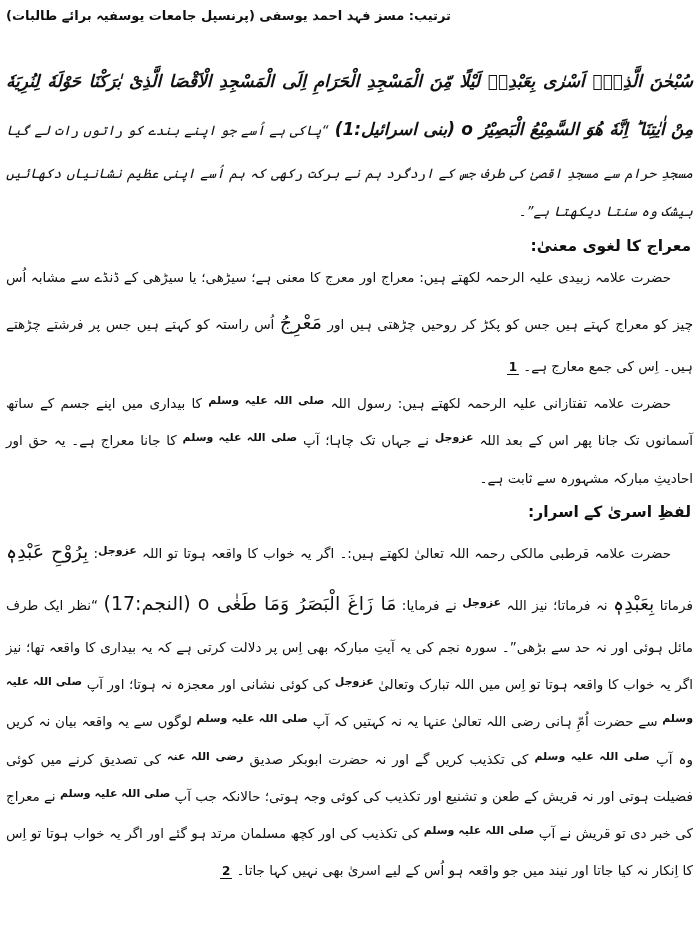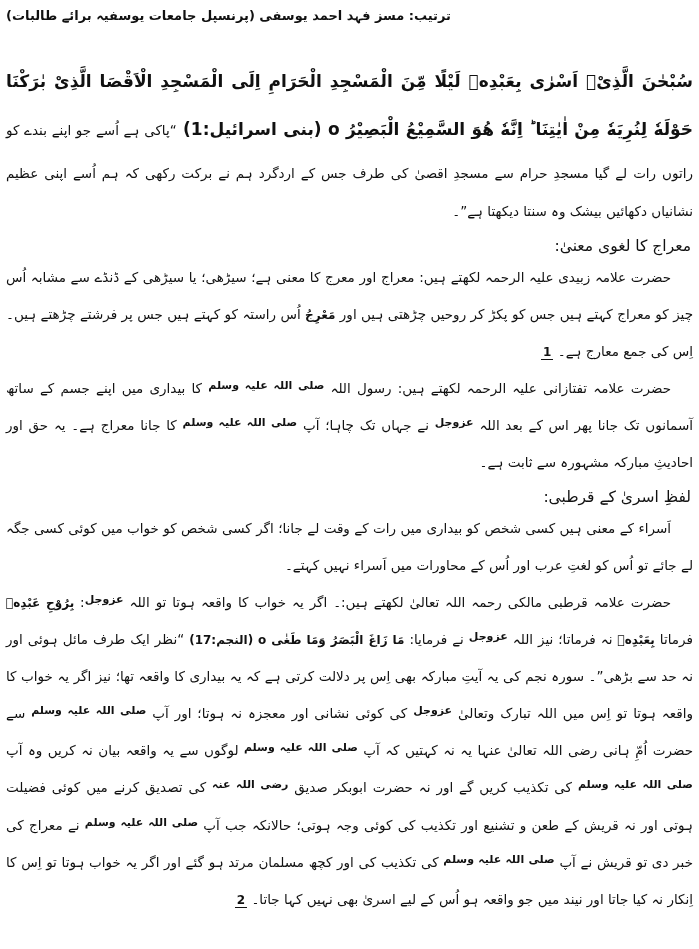--- a/index.html
+++ b/index.html
@@ -29,43 +29,44 @@
     font-size: 13px;
     font-weight: bold;
     margin: 2px 0 34px 0;
     white-space: nowrap;
   }
   .verse-para {
     text-align: justify;
     font-size: 13.5px;
     line-height: 2.85;
     margin: 0 0 4px 0;
+    font-style: italic;
   }
   .verse-para .seg-arabic {
     font-weight: bold;
     font-size: 17px;
   }
   .heading {
     text-align: right;
     font-size: 15.5px;
-    font-weight: normal;
+    font-weight: bold;
     margin: 6px 2px 4px 0;
   }
   .para {
     text-align: justify;
     text-justify: inter-word;
     font-size: 13.5px;
     line-height: 2.75;
     text-indent: 22px;
     margin: 0;
   }
   .seg-urdu {}
   .seg-arabic {
-    font-weight: bold;
-    font-size: 12px;
+    font-weight: normal;
+    font-size: 19px;
   }
   .seg-honorific {
     font-size: 11px;
     font-weight: bold;
     vertical-align: 4px;
     letter-spacing: 0;
   }
   .seg-footnote {
     font-size: 12px;
     font-weight: bold;
@@ -77,16 +78,15 @@
 </style>
 </head>
 <body>
 
 <div class="page">
     <div class="byline">ترتیب: مسز فہد احمد یوسفی (پرنسپل جامعات یوسفیہ برائے طالبات)</div>
     <div class="verse-para"><span class="seg-arabic">سُبْحٰنَ الَّذِیْۤ اَسْرٰی بِعَبْدِهٖ لَیْلًا مِّنَ الْمَسْجِدِ الْحَرَامِ اِلَی الْمَسْجِدِ الْاَقْصَا الَّذِیْ بٰرَكْنَا حَوْلَهٗ لِنُرِیَهٗ مِنْ اٰیٰتِنَا ؕ اِنَّهٗ هُوَ السَّمِیْعُ الْبَصِیْرُ o </span><span class="seg-arabic">(بنی اسرائیل:1) </span><span class="seg-urdu">“پاکی ہے اُسے جو اپنے بندے کو راتوں رات لے گیا مسجدِ حرام سے مسجدِ اقصیٰ کی طرف جس کے اردگرد ہم نے برکت رکھی کہ ہم اُسے اپنی عظیم نشانیاں دکھائیں بیشک وہ سنتا دیکھتا ہے”۔</span></div>
     <div class="heading">معراج کا لغوی معنیٰ:</div>
     <div class="para"><span class="seg-urdu">حضرت علامہ زبیدی علیہ الرحمہ لکھتے ہیں: معراج اور معرج کا معنی ہے؛ سیڑھی؛ یا سیڑھی کے ڈنڈے سے مشابہ اُس چیز کو معراج کہتے ہیں جس کو پکڑ کر روحیں چڑھتی ہیں اور </span><span class="seg-arabic">مَعْرِجُ</span><span class="seg-urdu"> اُس راستہ کو کہتے ہیں جس پر فرشتے چڑھتے ہیں۔ اِس کی جمع معارج ہے۔ </span><span class="seg-footnote">1</span></div>
     <div class="para"><span class="seg-urdu">حضرت علامہ تفتازانی علیہ الرحمہ لکھتے ہیں: رسول اللہ </span><span class="seg-honorific">صلی اللہ علیہ وسلم</span><span class="seg-urdu"> کا بیداری میں اپنے جسم کے ساتھ آسمانوں تک جانا پھر اس کے بعد اللہ </span><span class="seg-honorific">عزوجل</span><span class="seg-urdu"> نے جہاں تک چاہا؛ آپ </span><span class="seg-honorific">صلی اللہ علیہ وسلم</span><span class="seg-urdu"> کا جانا معراج ہے۔ یہ حق اور احادیثِ مبارکہ مشہورہ سے ثابت ہے۔</span></div>
-    <div class="heading">لفظِ اسریٰ کے قرطبی:</div>
-    <div class="para"><span class="seg-urdu">اَسراء کے معنی ہیں کسی شخص کو بیداری میں رات کے وقت لے جانا؛ اگر کسی شخص کو خواب میں کوئی کسی جگہ لے جائے تو اُس کو لغتِ عرب اور اُس کے محاورات میں اَسراء نہیں کہتے۔</span></div>
+    <div class="heading">لفظِ اسریٰ کے اسرار:</div>
     <div class="para"><span class="seg-urdu">حضرت علامہ قرطبی مالکی رحمہ اللہ تعالیٰ لکھتے ہیں:۔ اگر یہ خواب کا واقعہ ہوتا تو اللہ </span><span class="seg-honorific">عزوجل</span><span class="seg-urdu">: </span><span class="seg-arabic">بِرُوْحِ عَبْدِهٖ</span><span class="seg-urdu"> فرماتا </span><span class="seg-arabic">بِعَبْدِهٖ</span><span class="seg-urdu"> نہ فرماتا؛ نیز اللہ </span><span class="seg-honorific">عزوجل</span><span class="seg-urdu"> نے فرمایا: </span><span class="seg-arabic">مَا زَاغَ الْبَصَرُ وَمَا طَغٰی o (النجم:17)</span><span class="seg-urdu"> “نظر ایک طرف مائل ہوئی اور نہ حد سے بڑھی”۔ سورہ نجم کی یہ آیتِ مبارکہ بھی اِس پر دلالت کرتی ہے کہ یہ بیداری کا واقعہ تھا؛ نیز اگر یہ خواب کا واقعہ ہوتا تو اِس میں اللہ تبارک وتعالیٰ </span><span class="seg-honorific">عزوجل</span><span class="seg-urdu"> کی کوئی نشانی اور معجزہ نہ ہوتا؛ اور آپ </span><span class="seg-honorific">صلی اللہ علیہ وسلم</span><span class="seg-urdu"> سے حضرت اُمِّ ہانی رضی اللہ تعالیٰ عنہا یہ نہ کہتیں کہ آپ </span><span class="seg-honorific">صلی اللہ علیہ وسلم</span><span class="seg-urdu"> لوگوں سے یہ واقعہ بیان نہ کریں وہ آپ </span><span class="seg-honorific">صلی اللہ علیہ وسلم</span><span class="seg-urdu"> کی تکذیب کریں گے اور نہ حضرت ابوبکر صدیق </span><span class="seg-honorific">رضی اللہ عنہ</span><span class="seg-urdu"> کی تصدیق کرنے میں کوئی فضیلت ہوتی اور نہ قریش کے طعن و تشنیع اور تکذیب کی کوئی وجہ ہوتی؛ حالانکہ جب آپ </span><span class="seg-honorific">صلی اللہ علیہ وسلم</span><span class="seg-urdu"> نے معراج کی خبر دی تو قریش نے آپ </span><span class="seg-honorific">صلی اللہ علیہ وسلم</span><span class="seg-urdu"> کی تکذیب کی اور کچھ مسلمان مرتد ہو گئے اور اگر یہ خواب ہوتا تو اِس کا اِنکار نہ کیا جاتا اور نیند میں جو واقعہ ہو اُس کے لیے اسریٰ بھی نہیں کہا جاتا۔ </span><span class="seg-footnote">2</span></div>
   </div>
 
 </body></html>

